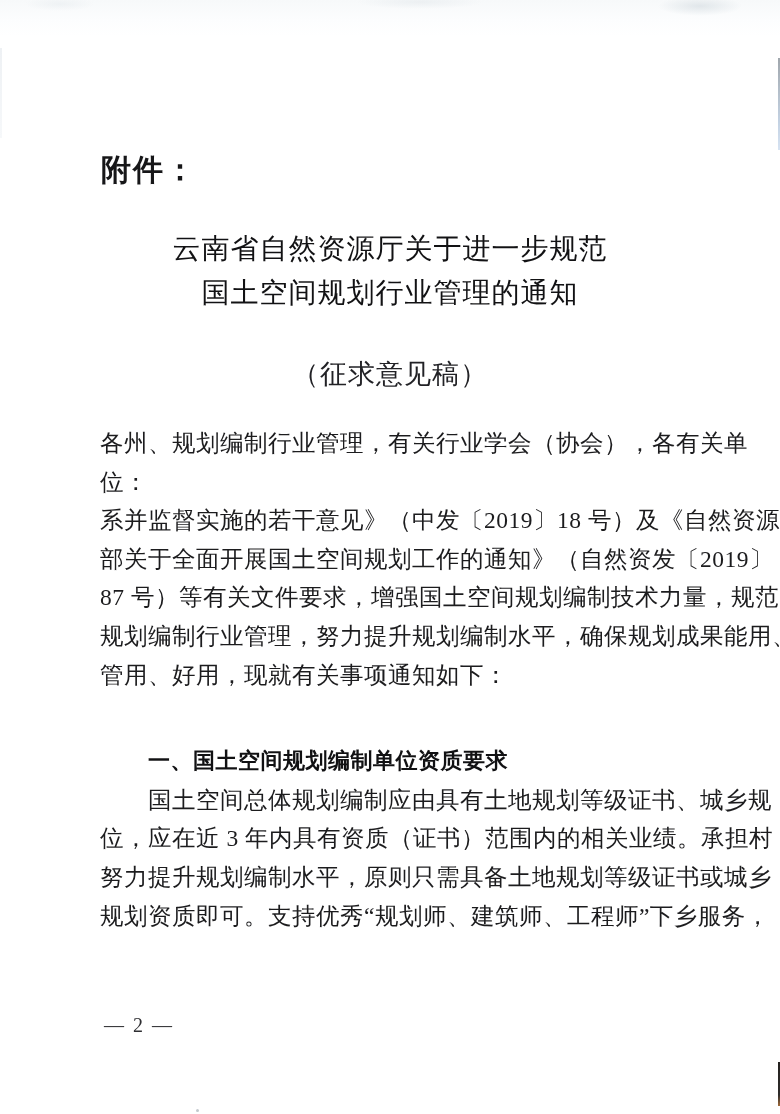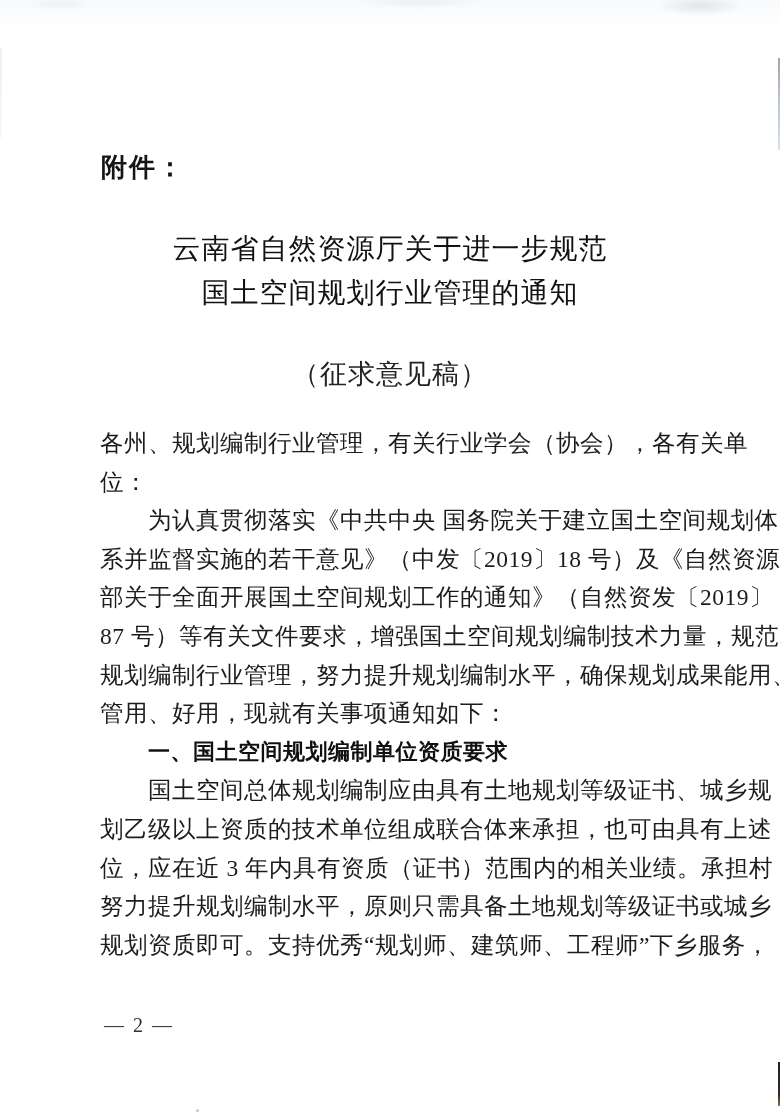--- a/index.html
+++ b/index.html
@@ -34,21 +34,21 @@
     background:linear-gradient(180deg,#23211f 0%,#2e2c2a 75%,#a06a3a 100%);
   }
   .scan-dot {
     position:absolute; left:196px; top:1109px; width:3px; height:3px;
     border-radius:50%; background:#c2c8cd;
   }
   
   .attachment {
     position:absolute; left:101px; top:150px;
     font-family:"Liberation Sans","DejaVu Sans",sans-serif;
-    font-weight:600; font-size:26px; letter-spacing:2px; color:#161618;
+    font-weight:600; font-size:30px; letter-spacing:2px; color:#161618;
   }
   .title {
     position:absolute; left:0; top:227px; width:780px;
     text-align:center;
     font-weight:normal; font-size:28px; line-height:44px;
     letter-spacing:1px; color:#121214;
   }
   .subtitle {
     position:absolute; left:0; top:356px; width:780px;
     text-align:center; font-size:27px; letter-spacing:1px; color:#222226;
@@ -56,21 +56,21 @@
   .body-text {
     position:absolute; left:100px; top:424px; width:620px;
     font-size:23.5px; letter-spacing:0.5px; color:#1c1c1e;
   }
   .body-text .line {
     height:38.6px; line-height:38.6px; white-space:nowrap;
   }
   .body-text .indent { text-indent:48px; }
   .body-text .heading {
     font-family:"Liberation Sans","DejaVu Sans",sans-serif;
-    font-weight:bold; font-size:22px; letter-spacing:0.5px; color:#111113;
+    font-weight:bold; font-size:22px; letter-spacing:0.5px; color:#111113;margin-top:48px;
   }
   .page-number {
     position:absolute; left:104px; top:1014px;
     font-size:20px; letter-spacing:2px; color:#2e2e32;
   }
 </style>
 </head>
 <body>
 
 <div class="page">
@@ -86,29 +86,27 @@
   <div class="title">
     <div>云南省自然资源厅关于进一步规范</div>
     <div>国土空间规划行业管理的通知</div>
   </div>
 
   <div class="subtitle">（征求意见稿）</div>
 
   <div class="body-text">
       <div class="line">各州、规划编制行业管理，有关行业学会（协会），各有关单</div>
       <div class="line">位：</div>
-      <div class="line indent">为认真贯彻落实《中共中央 国务院关于建立国土空间规划体</div>
       <div class="line">系并监督实施的若干意见》（中发〔2019〕18 号）及《自然资源</div>
       <div class="line">部关于全面开展国土空间规划工作的通知》（自然资发〔2019〕</div>
       <div class="line">87 号）等有关文件要求，增强国土空间规划编制技术力量，规范</div>
       <div class="line">规划编制行业管理，努力提升规划编制水平，确保规划成果能用、</div>
       <div class="line">管用、好用，现就有关事项通知如下：</div>
       <div class="line indent heading">一、国土空间规划编制单位资质要求</div>
       <div class="line indent">国土空间总体规划编制应由具有土地规划等级证书、城乡规</div>
-      <div class="line">划乙级以上资质的技术单位组成联合体来承担，也可由具有上述</div>
       <div class="line">位，应在近 3 年内具有资质（证书）范围内的相关业绩。承担村</div>
       <div class="line">努力提升规划编制水平，原则只需具备土地规划等级证书或城乡</div>
       <div class="line">规划资质即可。支持优秀“规划师、建筑师、工程师”下乡服务，</div>
     </div>
 
   <div class="page-number">— 2 —</div>
 
 </div>
 
 </body></html>

